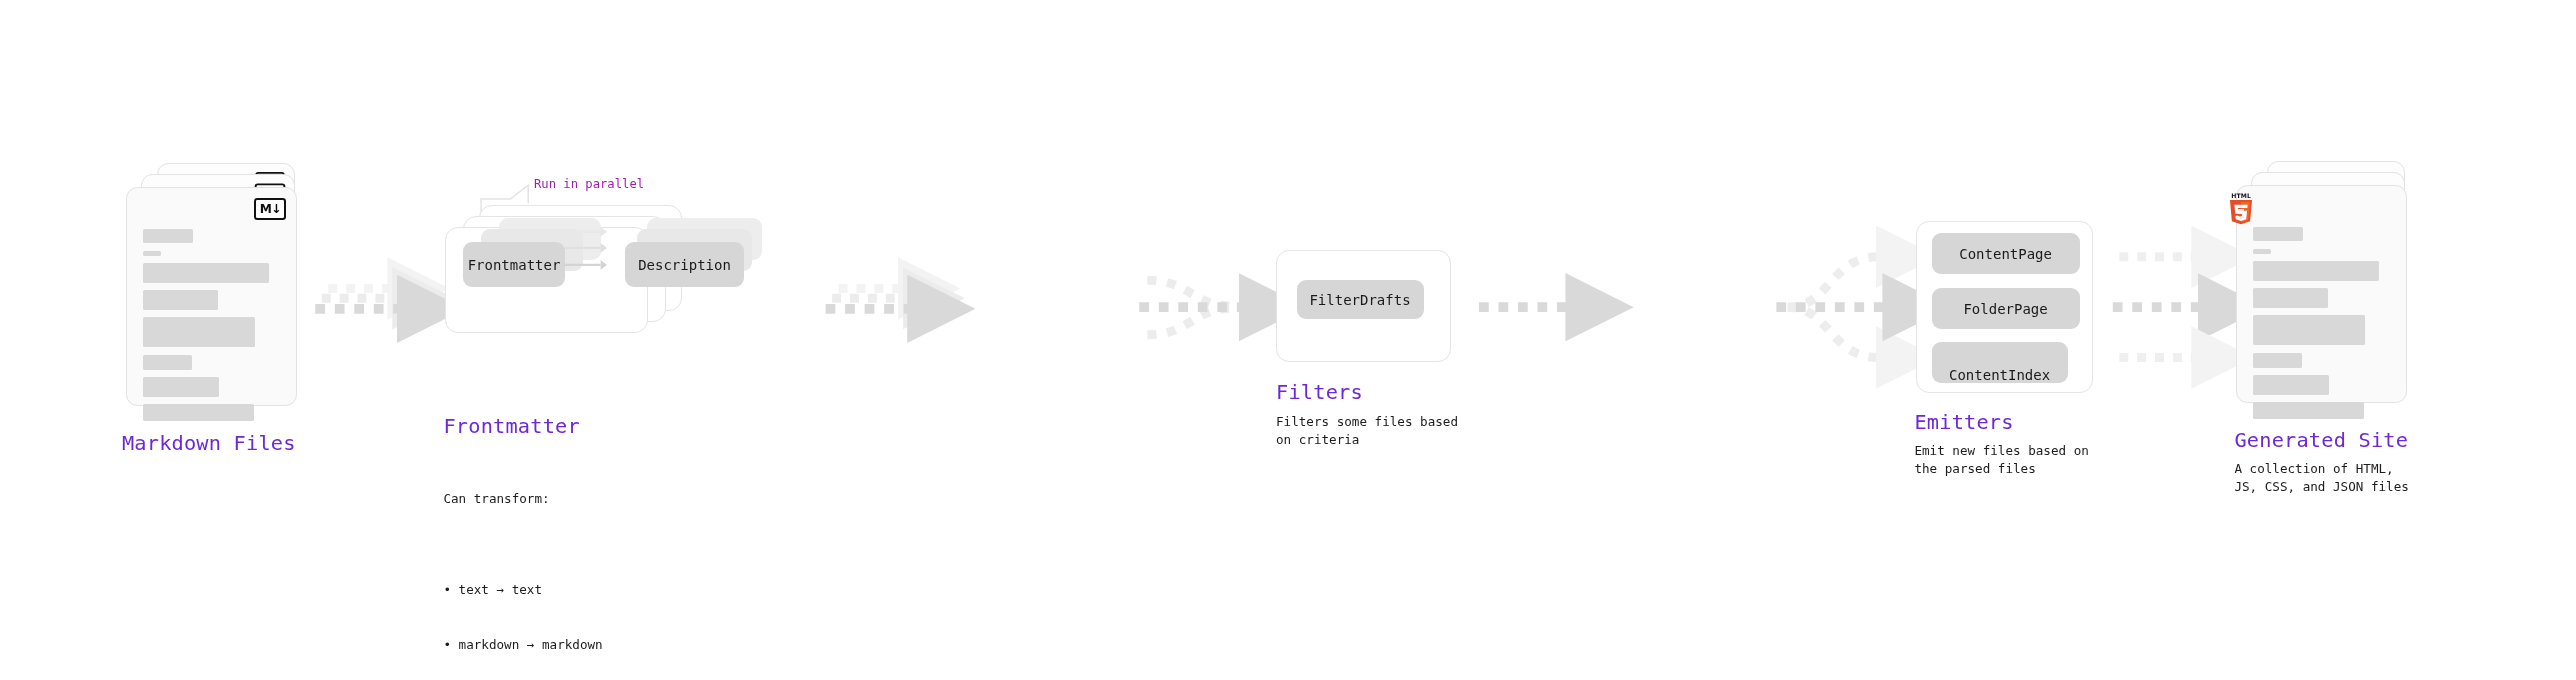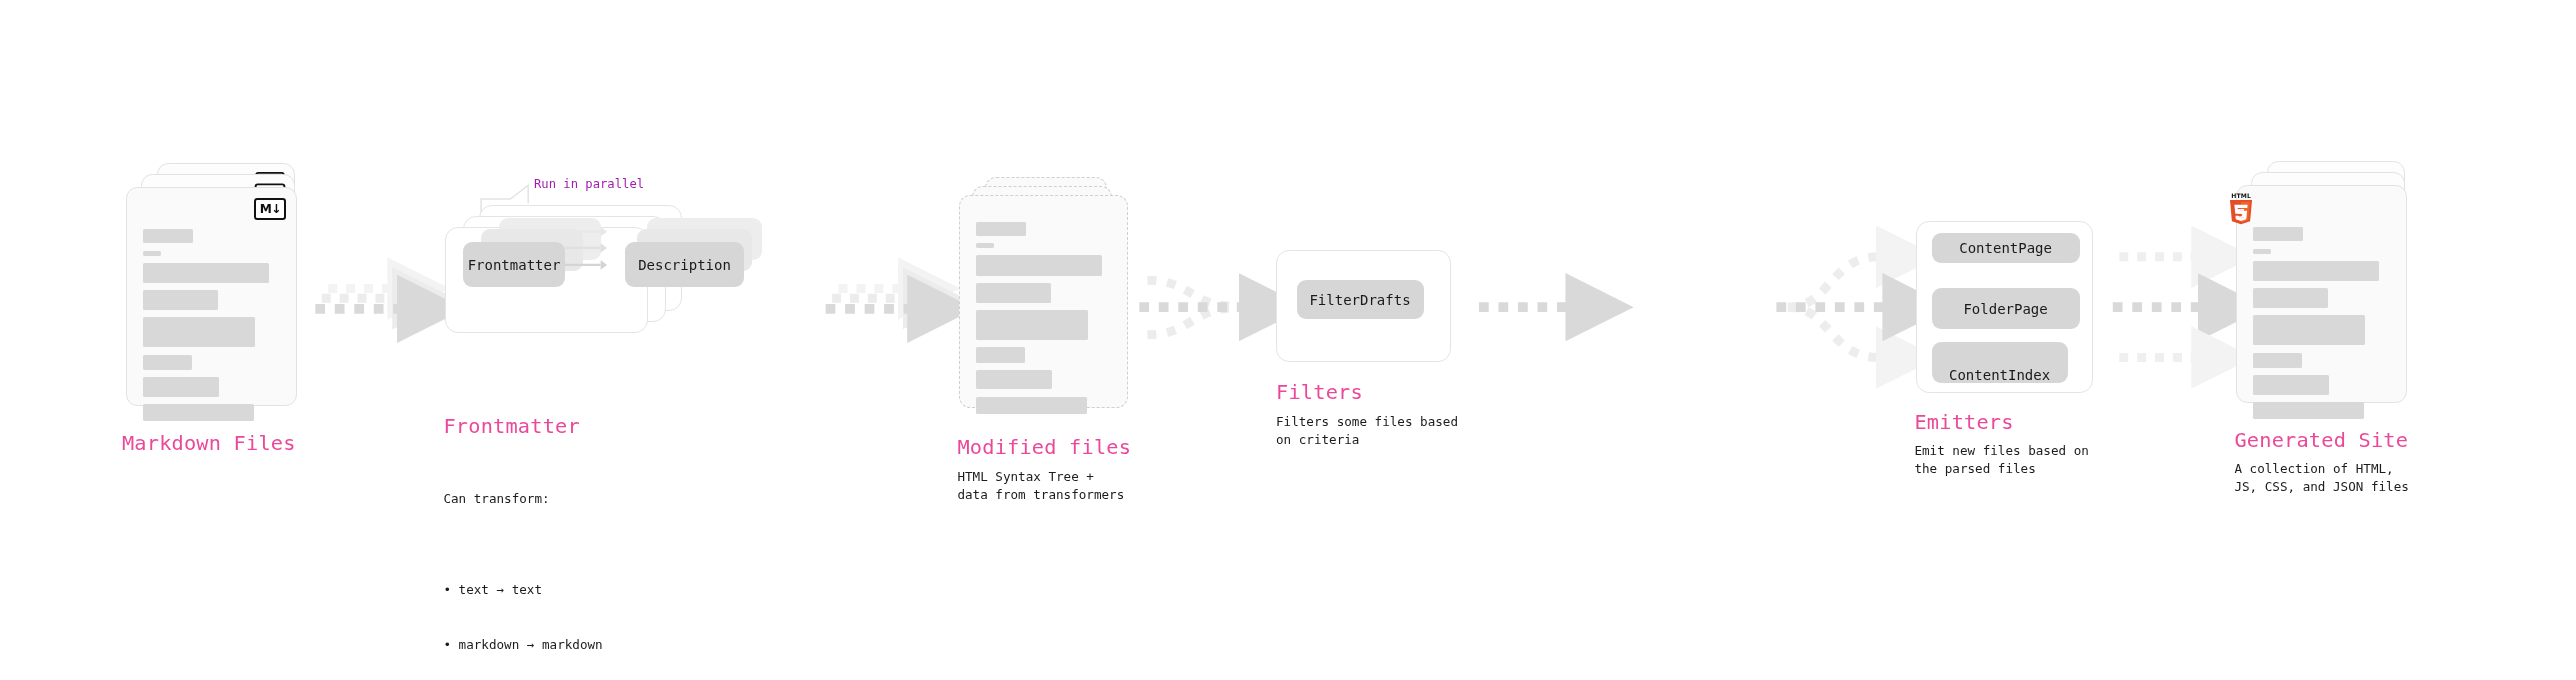--- a/index.html
+++ b/index.html
@@ -65,21 +65,21 @@
     background:#d6d6d6;border-radius:9px;
     display:flex;align-items:center;justify-content:center;
     font-size:14px;color:#1a1a1a;white-space:nowrap;
   }
   .pill.ghost{background:#e8e8e8;}
   .pill.ghost2{background:#ededed;}
 
   
   .title{
     position:absolute;white-space:nowrap;
-    font-size:20.3px;color:#ec4899;letter-spacing:0.2px;
+    font-size:20.3px;color:#6d28d9;letter-spacing:0.2px;
   }
   .desc{
     position:absolute;white-space:pre;
     font-size:12.6px;line-height:1.45;color:#1c1c1c;
   }
   .parallel-label{
     position:absolute;white-space:nowrap;
     font-size:12.2px;color:#a21caf;
   }
 
@@ -213,57 +213,36 @@
     <div class="desc" style="left:-1.6px;top:268px;">
       <div>Can transform:</div>
       <ul class="tlist">
         <li>text → text</li>
         <li>markdown → markdown</li>
         
       </ul>
     </div>
   </div>
 
-  <div class="node" style="left:959px;top:177px;">
-    <div class="cardstack" style="width:187px;height:260px;">
-      <div class="card dashed" style="left:26px;top:0px;width:122px;height:39px;"></div>
-      <div class="card dashed" style="left:13px;top:9px;width:140px;height:39px;"></div>
-      <div class="card dashed" style="left:0px;top:18px;width:169px;height:213px;">
-        <div class="card-body" style="top:26px;">
-          <div class="bar" style="width:50px;height:14px;"></div>
-          <div class="bar" style="width:18px;height:4.9px;"></div>
-          <div class="bar" style="width:126px;height:20.3px;"></div>
-          <div class="bar" style="width:75px;height:19.5px;"></div>
-          <div class="bar" style="width:112px;height:30px;"></div>
-          <div class="bar" style="width:49px;height:15.4px;"></div>
-          <div class="bar" style="width:76px;height:19.5px;"></div>
-          <div class="bar" style="width:111px;height:17px;"></div>
-        </div>
-      </div>
-    </div>
-    <div class="title" style="left:-1.6px;top:258px;">Modified files</div>
-    <div class="desc" style="left:-1.6px;top:291px;">HTML Syntax Tree +
-data from transformers</div>
-  </div>
 
   <div class="node" style="left:1276px;top:250px;">
     <div class="procbox" style="left:0;top:0;width:175px;height:112px;">
       <div class="pill" style="left:19.5px;top:29px;width:127px;height:39px;">
         <span>FilterDrafts</span>
       </div>
     </div>
     <div class="title" style="left:0px;top:130px;">Filters</div>
     <div class="desc" style="left:0px;top:163px;">Filters some files based
 on criteria</div>
   </div>
 
 
   <div class="node" style="left:1916px;top:221px;">
     <div class="procbox" style="left:0;top:0;width:177px;height:172px;">
-      <div class="pill" style="left:14.6px;top:11.4px;width:148px;height:30px;">
+      <div class="pill" style="left:14.6px;top:11.4px;width:148px;height:41px;">
         <span>ContentPage</span>
       </div>
       <div class="pill" style="left:14.6px;top:66px;width:148px;height:41px;">
         <span>FolderPage</span>
       </div>
       <div class="pill" style="left:14.6px;top:120px;width:136px;height:41px;align-items:flex-end;">
         <span>ContentIndex</span>
       </div>
     </div>
     <div class="title" style="left:-1.6px;top:189px;">Emitters</div>

